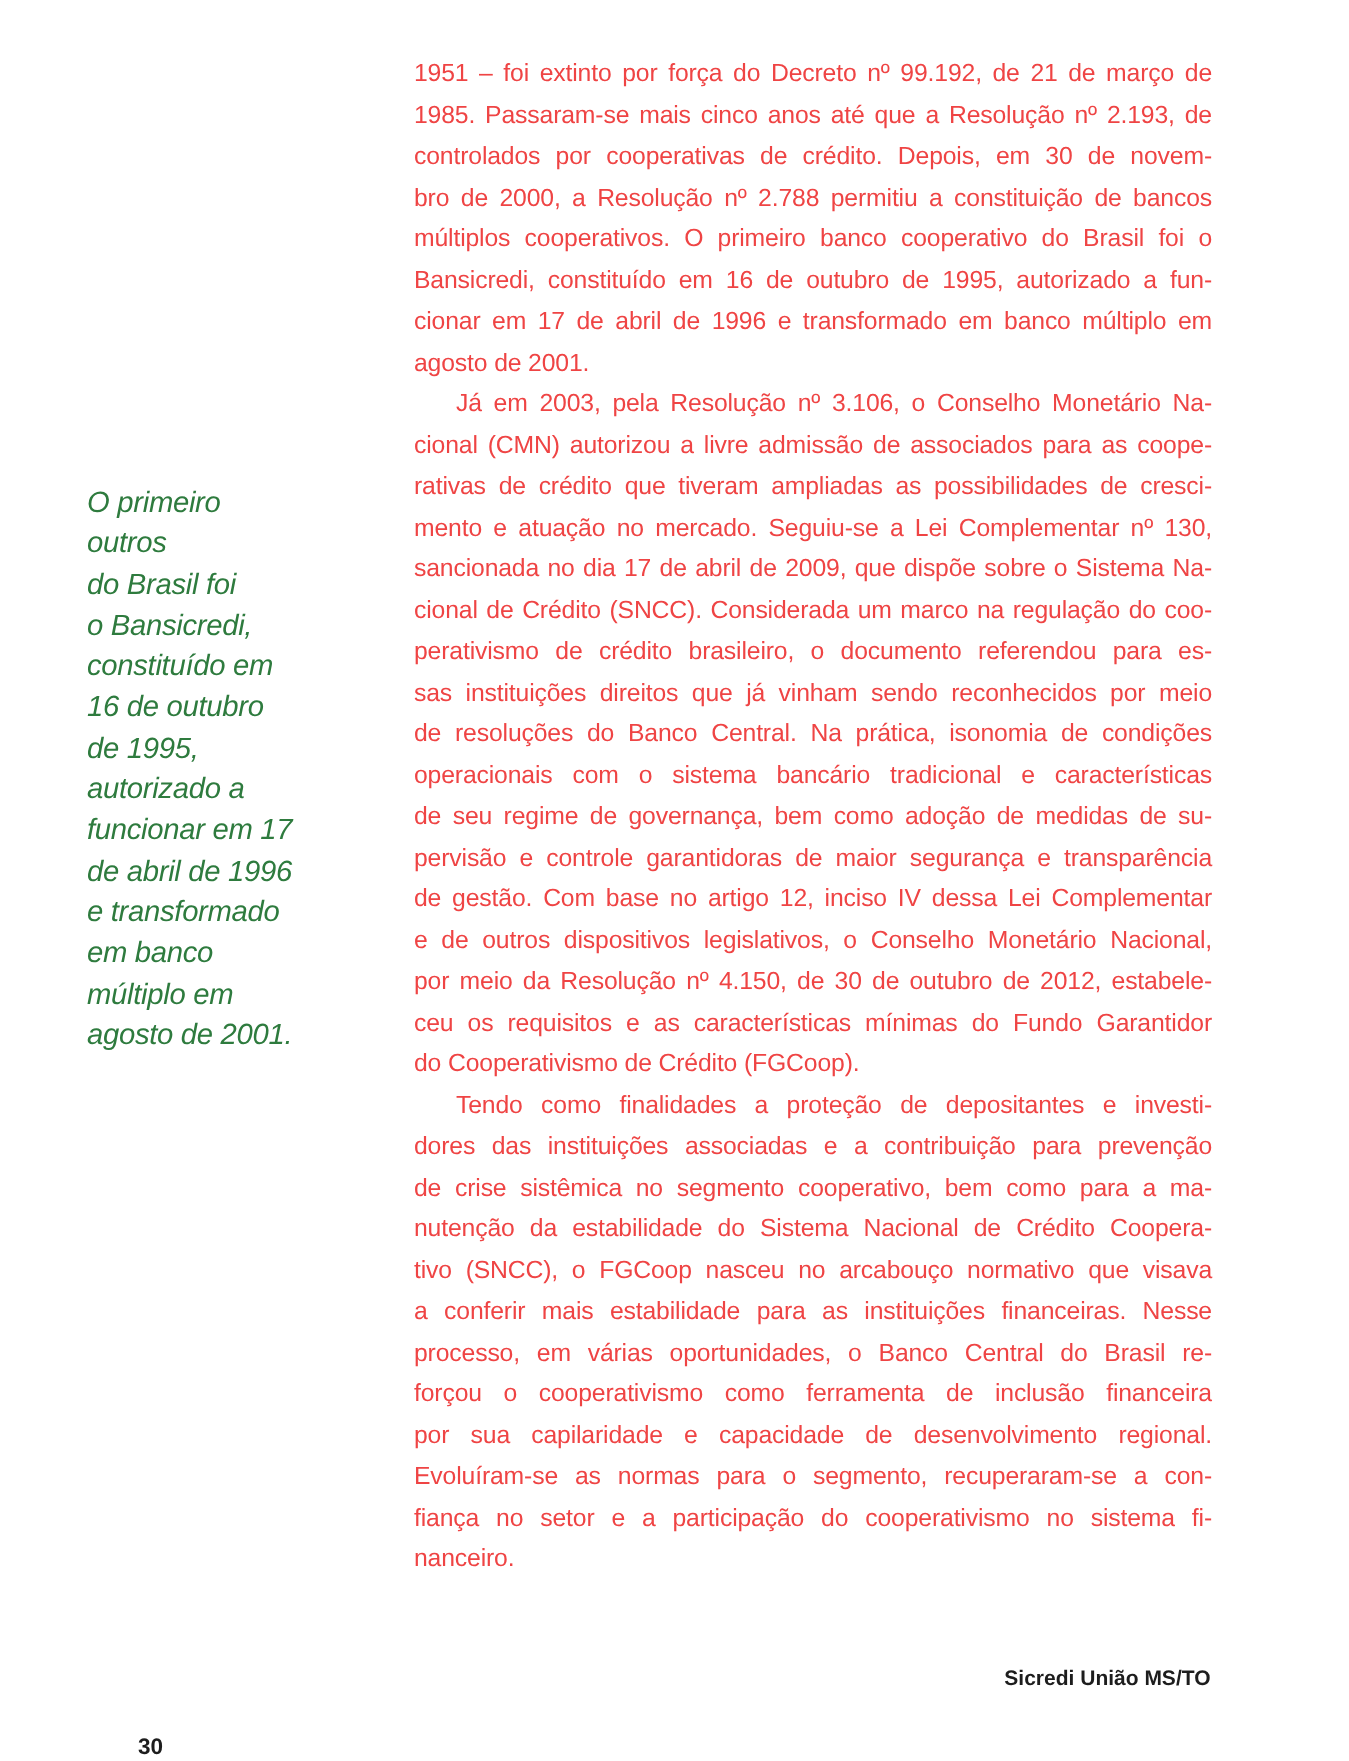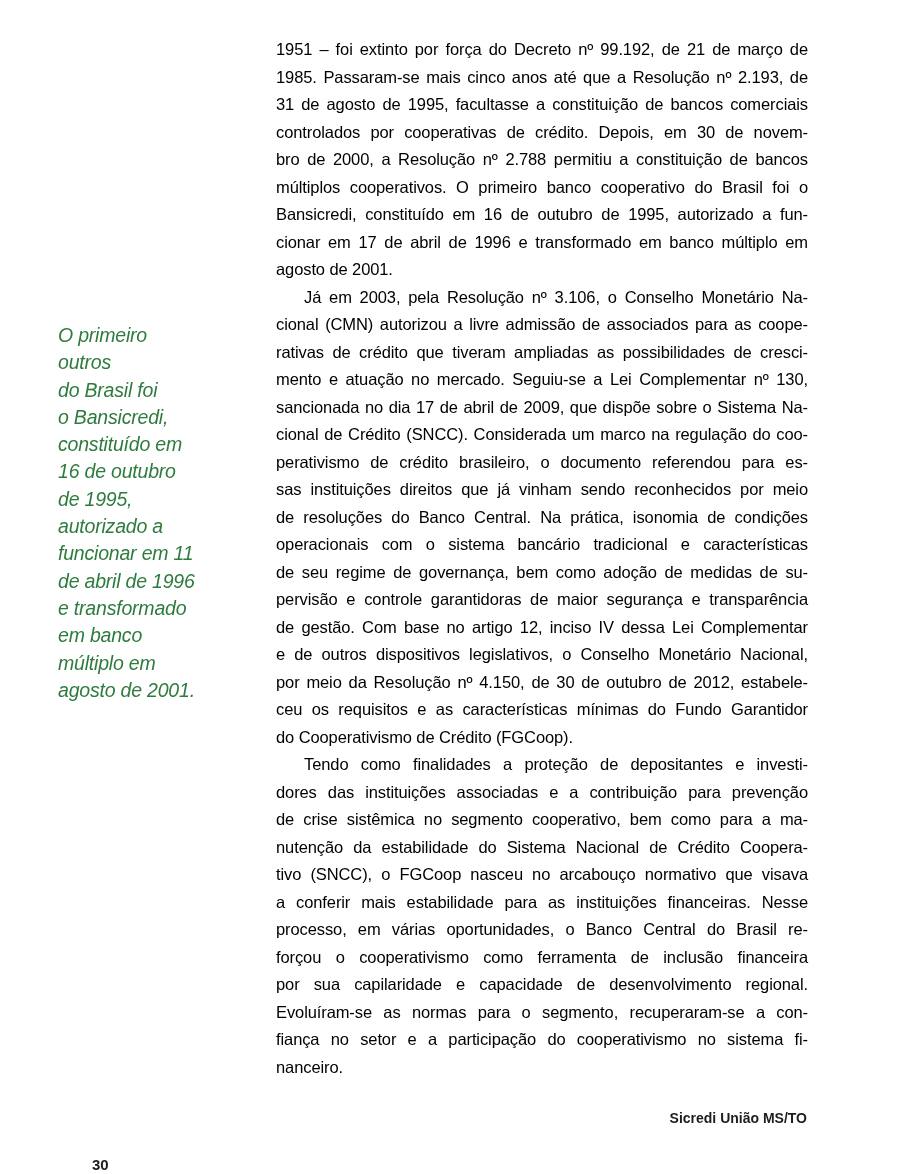--- a/index.html
+++ b/index.html
@@ -64,25 +64,24 @@
     font-size: 14px;
     font-weight: 700;
     color: #1d1d1d;
   }
 </style>
 </head>
 <body>
 
 <div class="page">
 
-  <div class="body-column" id="body-col" style="color: #000000;">
+  <div class="body-column" id="body-col" style="color: #ef4444;">
       <div class="para">
         <div class="line">1951 – foi extinto por força do Decreto nº 99.192, de 21 de março de</div>
         <div class="line">1985. Passaram-se mais cinco anos até que a Resolução nº 2.193, de</div>
-        <div class="line">31 de agosto de 1995, facultasse a constituição de bancos comerciais</div>
         <div class="line">controlados por cooperativas de crédito. Depois, em 30 de novem-</div>
         <div class="line">bro de 2000, a Resolução nº 2.788 permitiu a constituição de bancos</div>
         <div class="line">múltiplos cooperativos. O primeiro banco cooperativo do Brasil foi o</div>
         <div class="line">Bansicredi, constituído em 16 de outubro de 1995, autorizado a fun-</div>
         <div class="line">cionar em 17 de abril de 1996 e transformado em banco múltiplo em</div>
         <div class="line last">agosto de 2001.</div>
       </div>
       <div class="para">
         <div class="line indent">Já em 2003, pela Resolução nº 3.106, o Conselho Monetário Na-</div>
         <div class="line">cional (CMN) autorizou a livre admissão de associados para as coope-</div>
@@ -120,21 +119,21 @@
 
   <div class="pull-quote" id="pull-quote" style="color: rgb(46, 123, 62);">
       <div>O primeiro</div>
       <div>outros</div>
       <div>do Brasil foi</div>
       <div>o Bansicredi,</div>
       <div>constituído em</div>
       <div>16 de outubro</div>
       <div>de 1995,</div>
       <div>autorizado a</div>
-      <div>funcionar em 11</div>
+      <div>funcionar em 17</div>
       <div>de abril de 1996</div>
       <div>e transformado</div>
       <div>em banco</div>
       <div>múltiplo em</div>
       <div>agosto de 2001.</div>
     </div>
 
   <div class="footer-page-number">30</div>
 
   <div class="footer-running-title">Sicredi União MS/TO</div>

